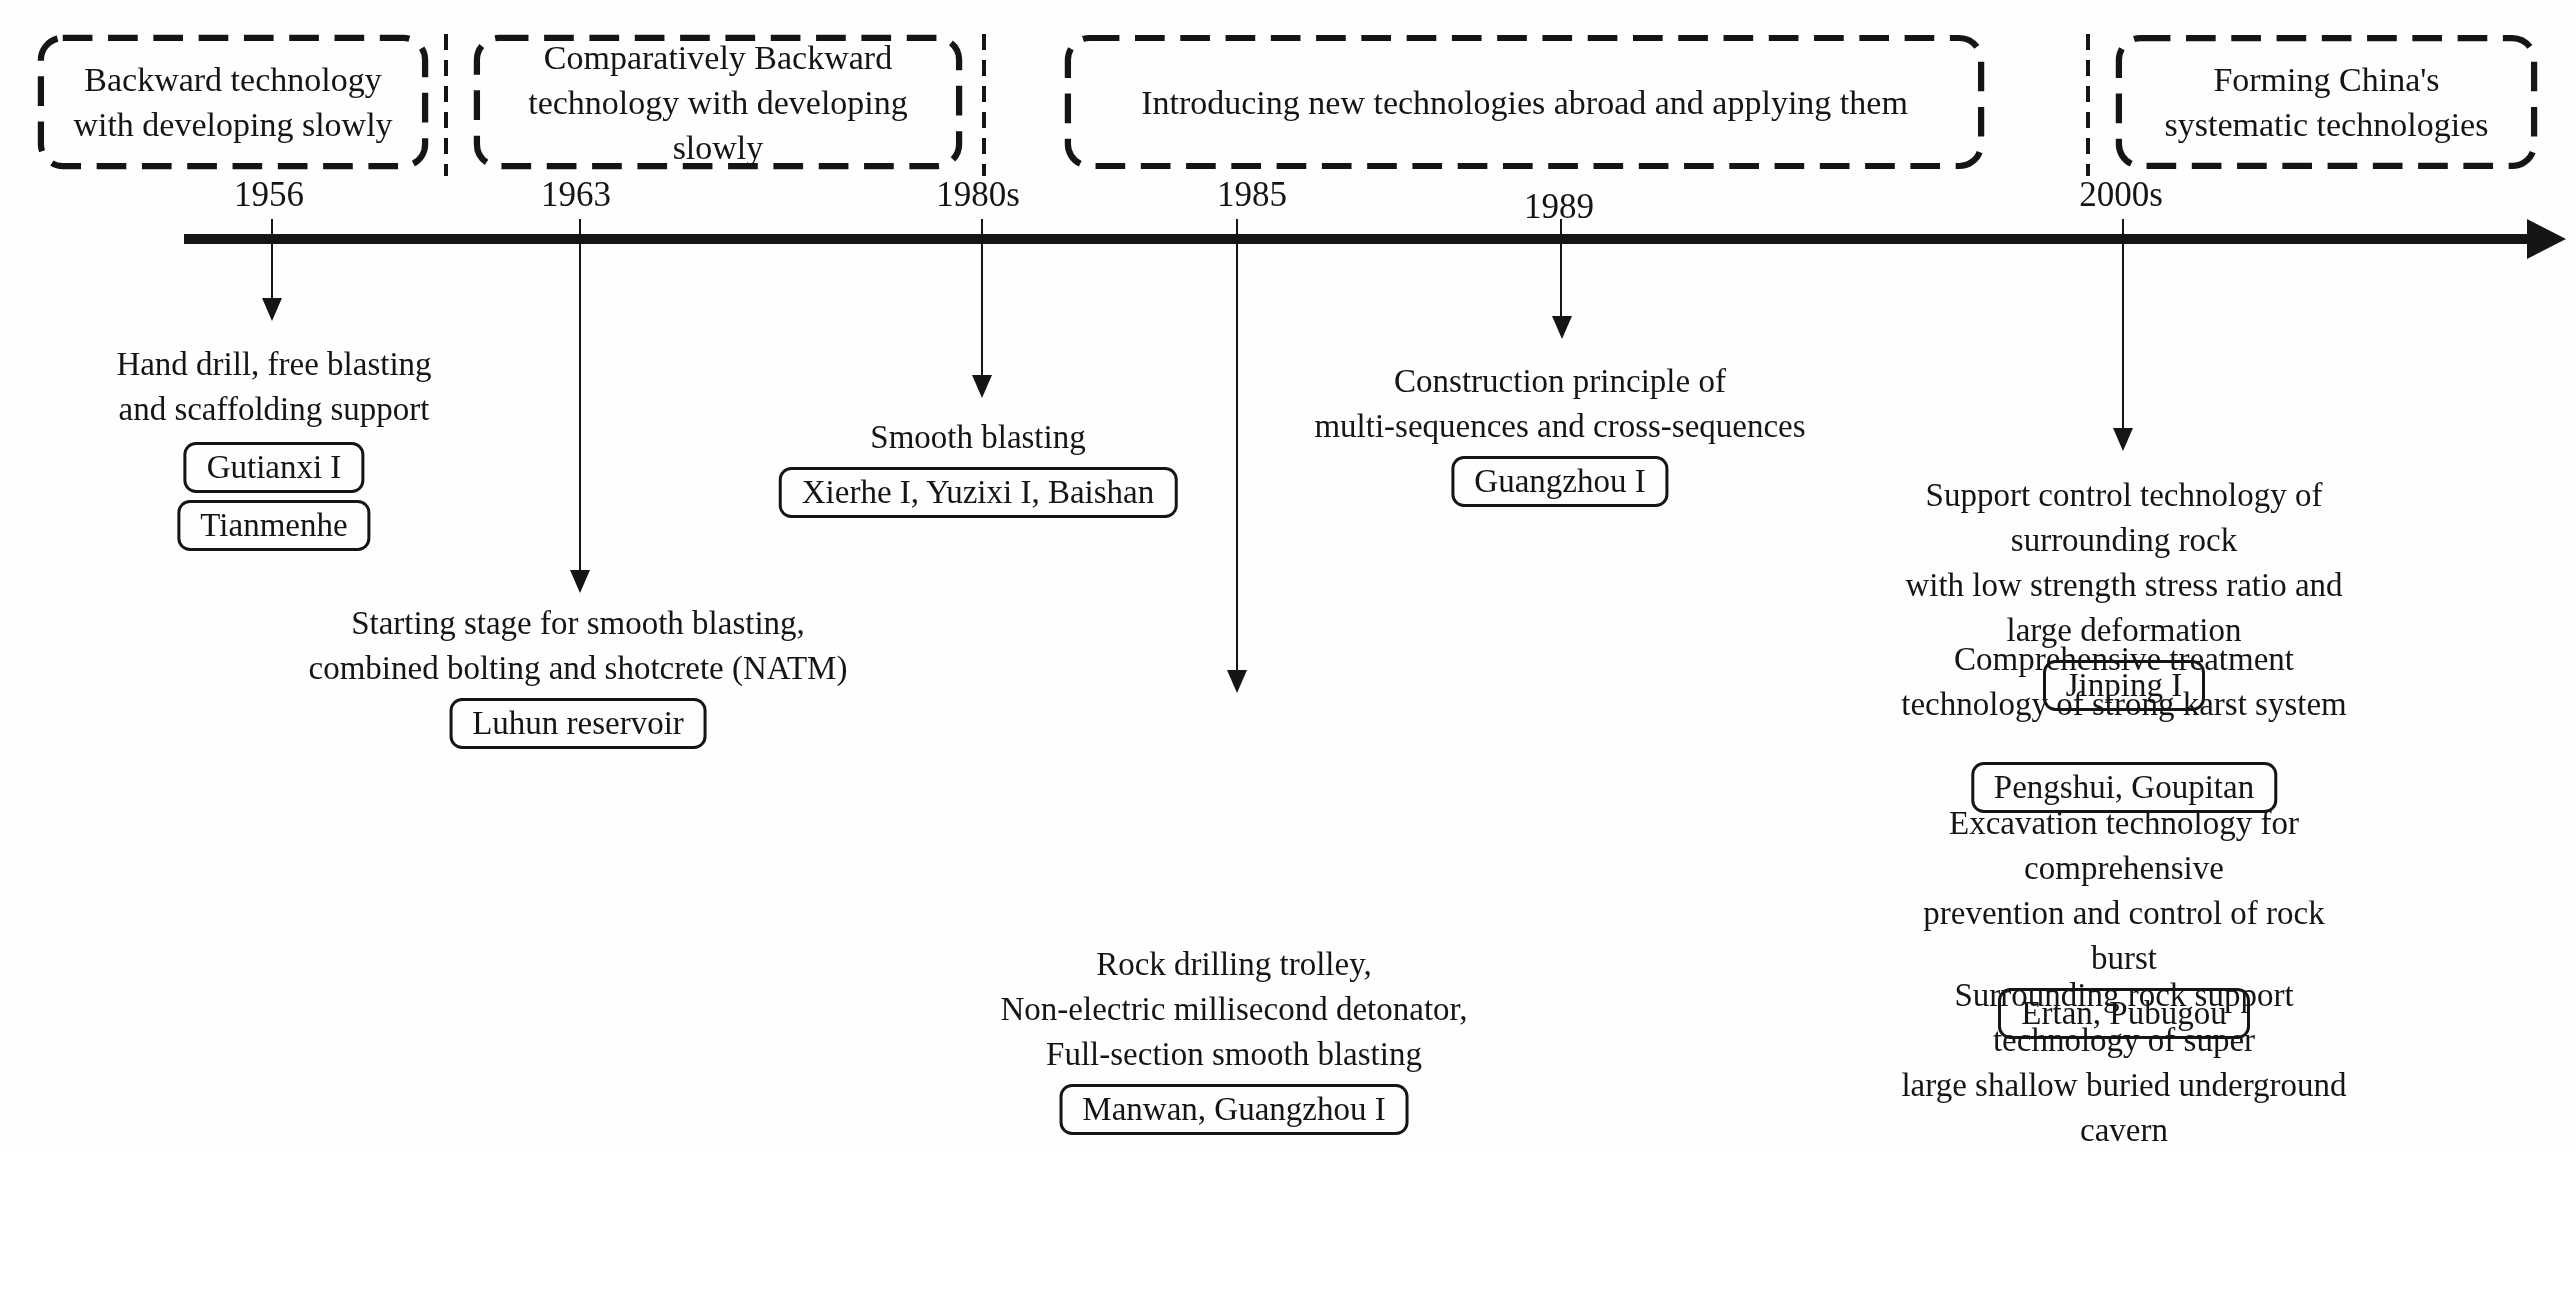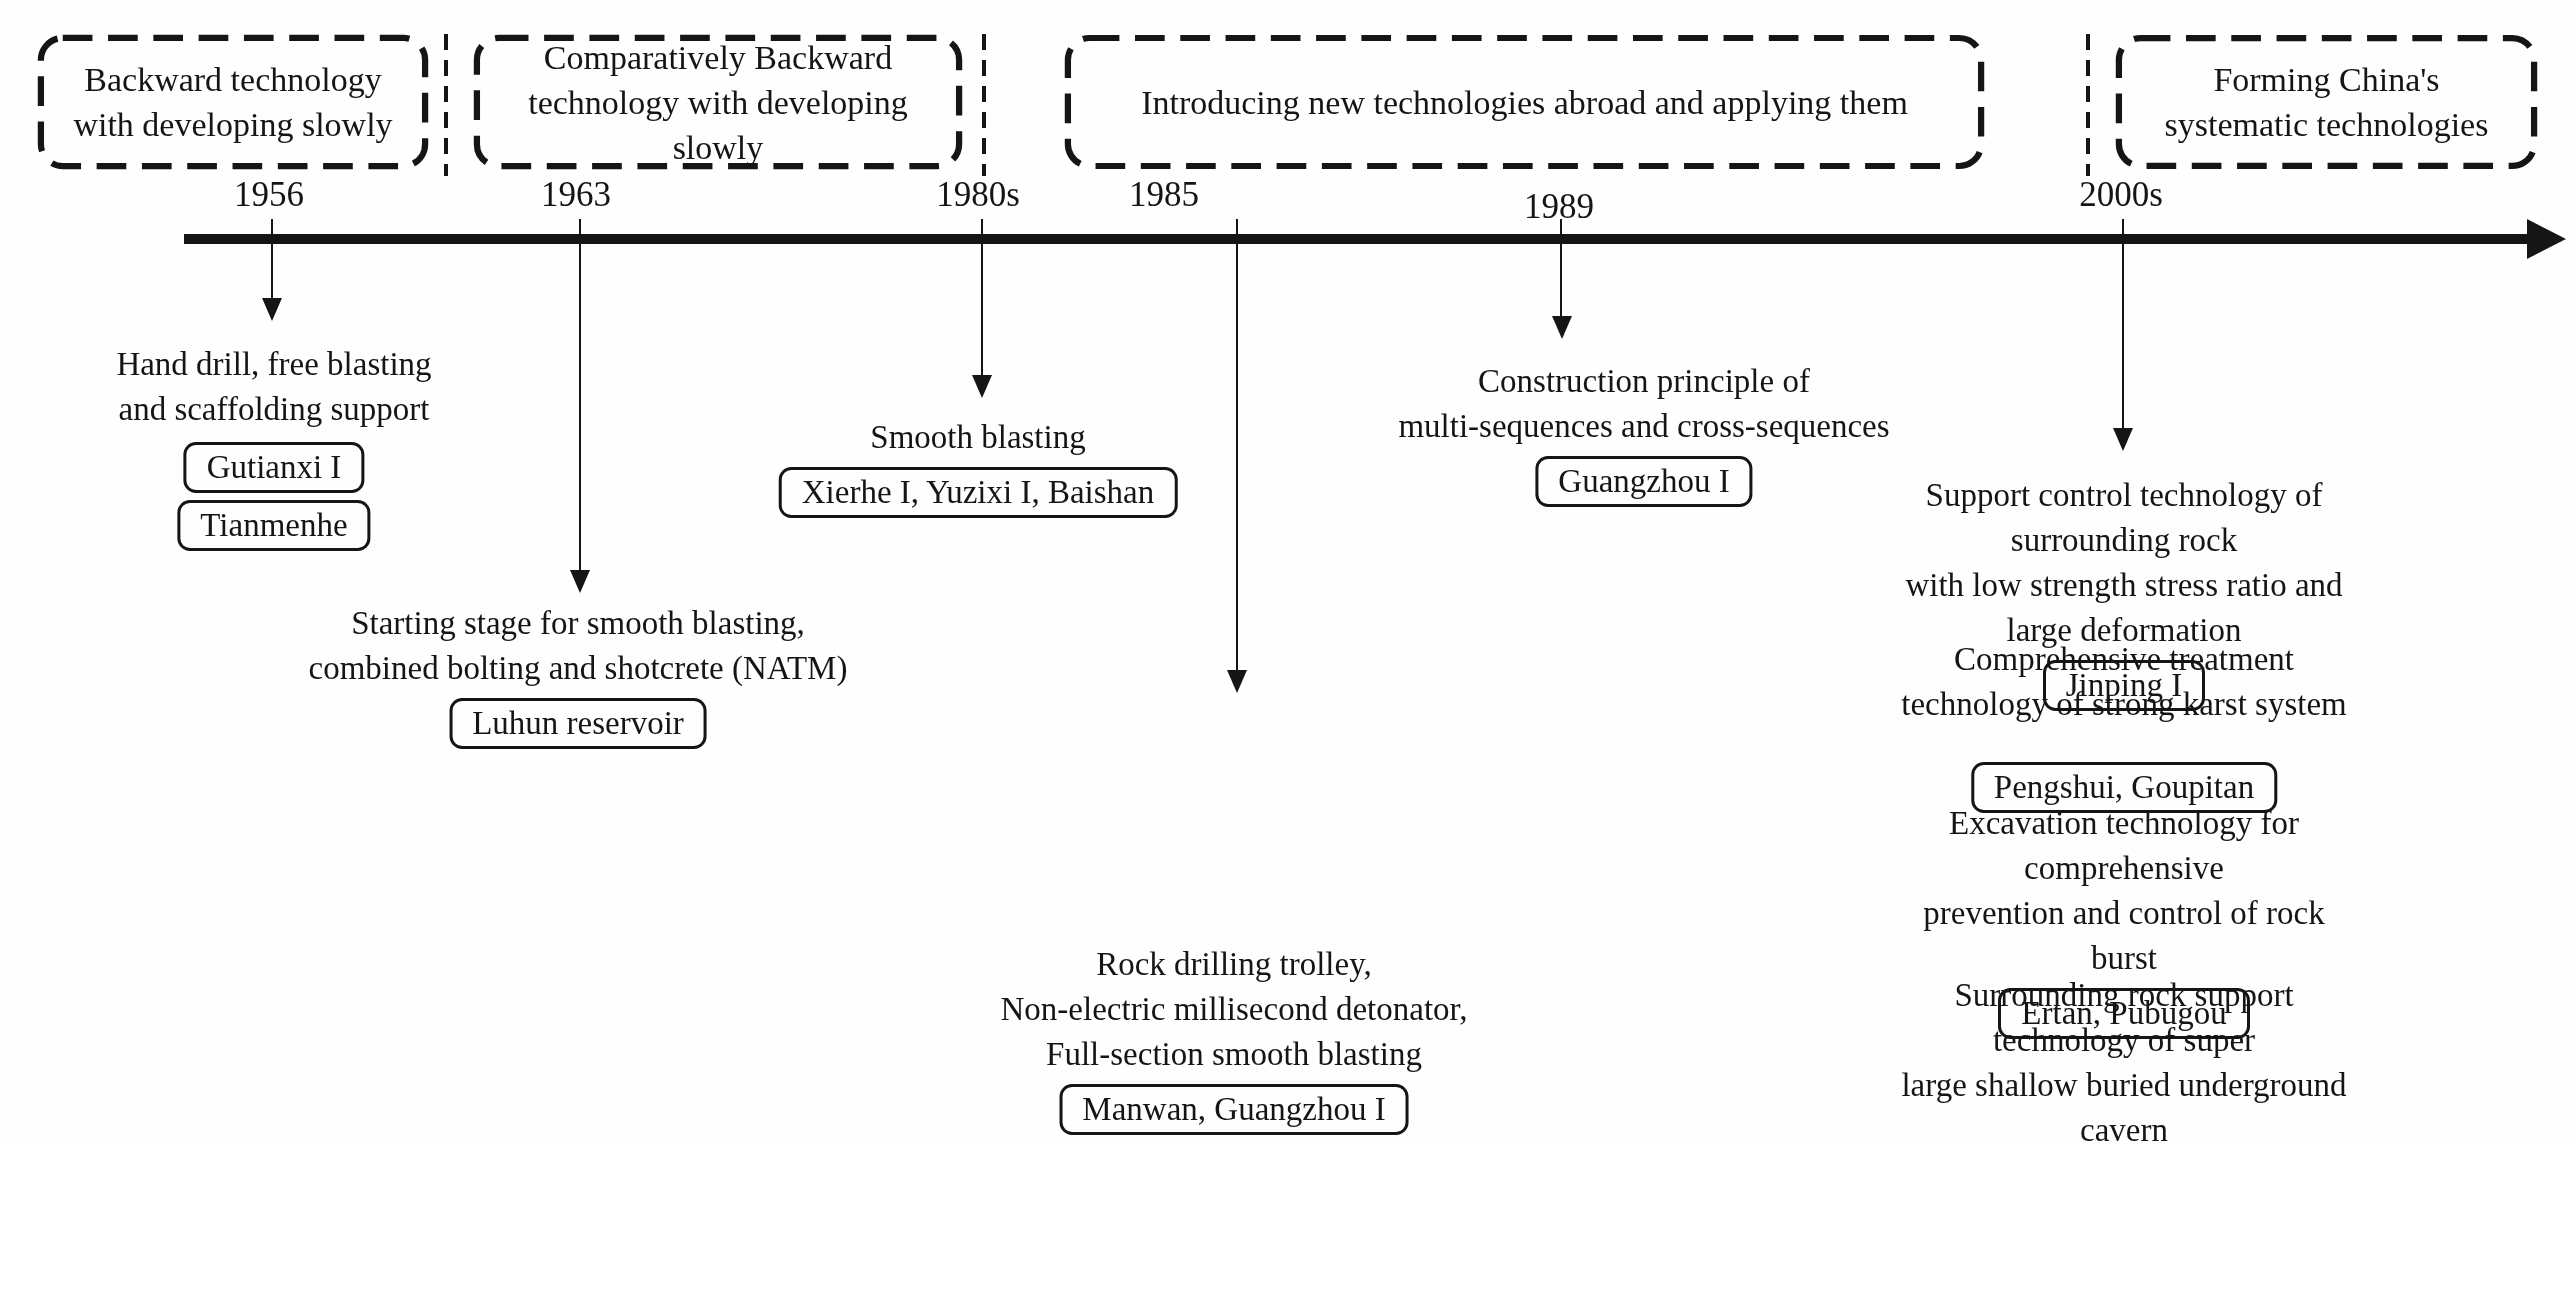--- a/index.html
+++ b/index.html
@@ -125,21 +125,21 @@
 systematic technologies</div>
   </div>
 
   <div class="era-sep" style="left:444px; top:34px; height:142px;"></div>
   <div class="era-sep" style="left:982px; top:34px; height:142px;"></div>
   <div class="era-sep" style="left:2086px; top:34px; height:142px;"></div>
 
   <div class="year" style="left:269px;">1956</div>
   <div class="year" style="left:576px;">1963</div>
   <div class="year" style="left:978px;font-family:Liberation Serif, serif;">1980s</div>
-  <div class="year" style="left:1164px;">1985</div>
+  <div class="year" style="left:1252px;">1985</div>
   <div class="year" style="left:1559px;margin-top:12px;">1989</div>
   <div class="year" style="left:2121px;">2000s</div>
 
   <div class="bar" style="left:184px; top:234px; width:2344px; height:10px;"></div>
   <div class="bar-head" style="left:2527px; top:219px;"></div>
 
   <div class="aline" style="left:271px; top:219px; height:80px;"></div>
   <div class="ahead" style="left:262px; top:298px;"></div>
 
   <div class="aline" style="left:579px; top:219px; height:352px;"></div>
@@ -176,21 +176,21 @@
   </div>
 
 
   <div class="event" style="left:1234px; top:942px;">
     <div class="desc">Rock drilling trolley,
 Non-electric millisecond detonator,
 Full-section smooth blasting</div>
     <div class="pbox">Manwan, Guangzhou I</div>
   </div>
 
-  <div class="event" style="left:1644px; top:359px;">
+  <div class="event" style="left:1560px; top:359px;">
     <div class="desc">Construction principle of
 multi-sequences and cross-sequences</div>
     <div class="pbox">Guangzhou I</div>
   </div>
 
   <div class="event" style="left:2124px; top:473px;">
     <div class="desc">Support control technology of surrounding rock
 with low strength stress ratio and large deformation</div>
     <div class="pbox">Jinping I</div>
   </div>

